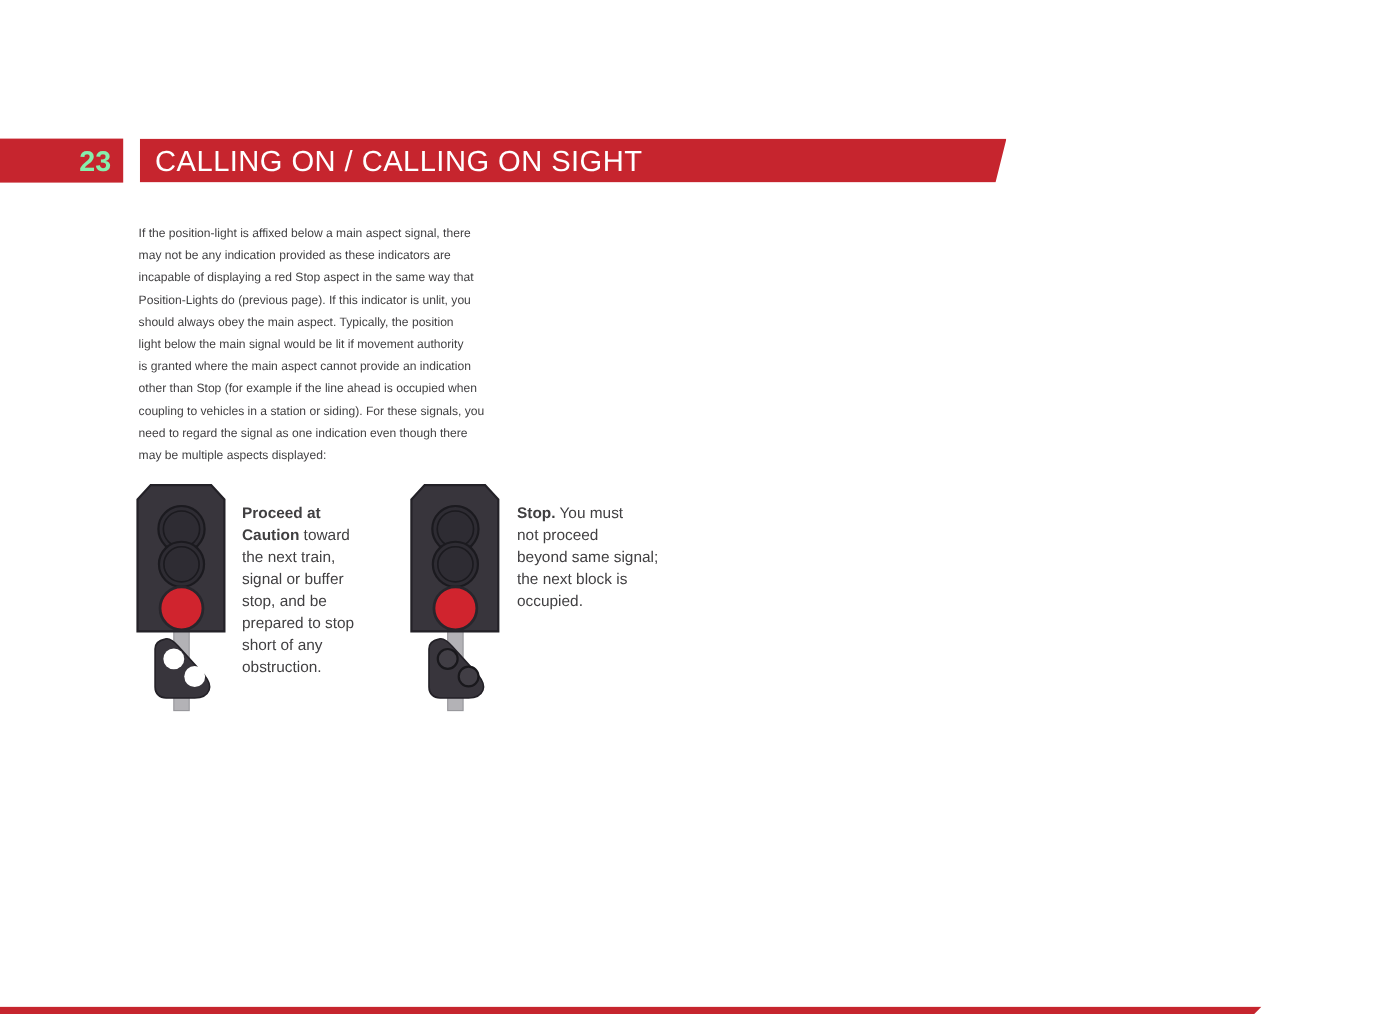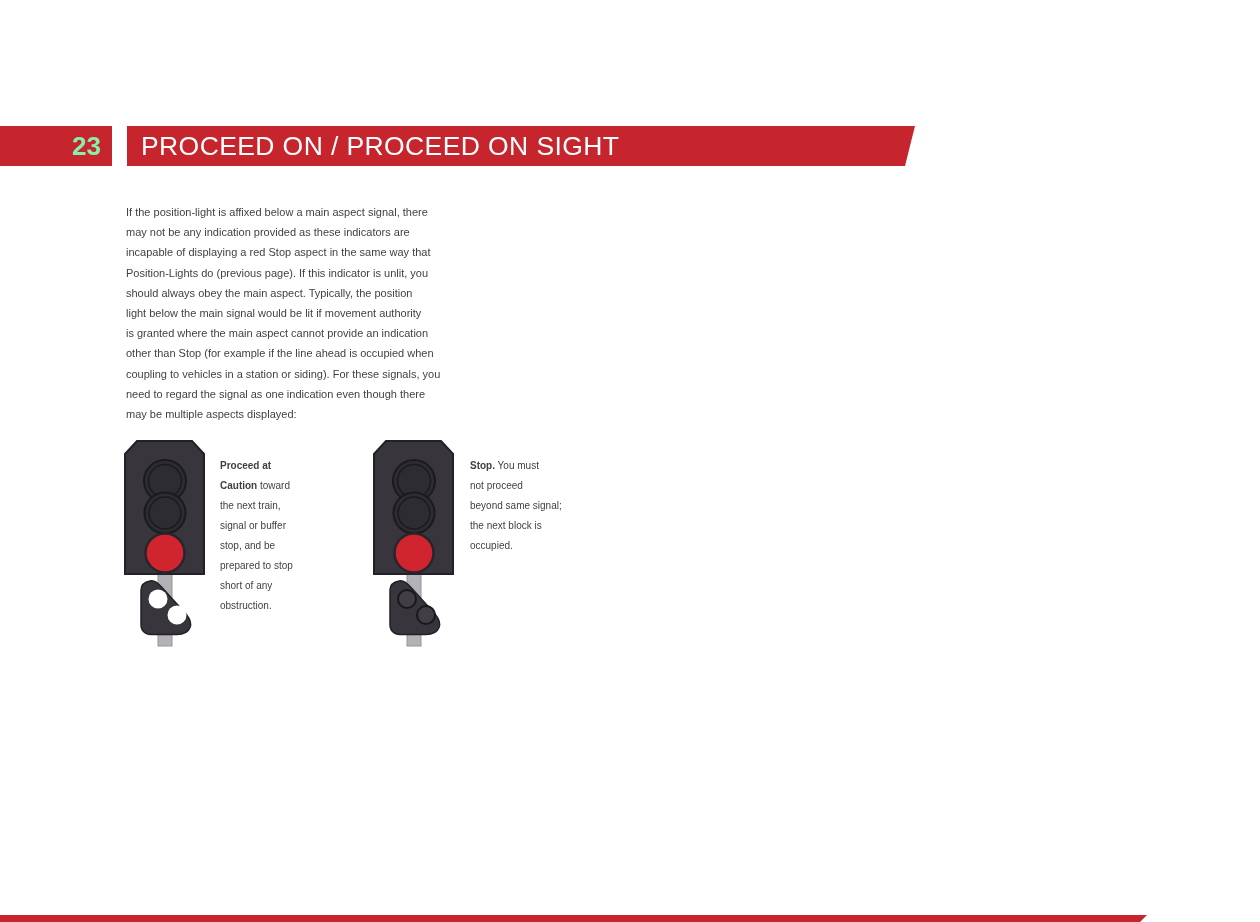--- a/index.html
+++ b/index.html
@@ -40,21 +40,21 @@
   .intro{
     position:absolute;left:126px;top:202px;width:520px;
     font-size:11px;line-height:20.2px;
     white-space:pre-line;
   }
   .figure-svg{position:absolute;top:438px;}
   .figure-svg.fig1{left:120px;}
   .figure-svg.fig2{left:369px;}
   .caption{
     position:absolute;top:456px;
-    font-size:10px;line-height:20px;
+    font-size:14px;line-height:20px;
     white-space:pre-line;
   }
   .caption.cap1{left:220px;width:140px;}
   .caption.cap2{left:470px;width:160px;}
   .caption b{font-weight:bold;}
   .bottom-strip{
     position:absolute;left:0;top:915px;width:1147px;height:7px;
     background:var(--accent-red);
     clip-path:polygon(0 0,100% 0,calc(100% - 7px) 100%,0 100%);
   }
@@ -71,21 +71,21 @@
 </head>
 <body>
 
 <div>
 
   <div class="page-number-block">
     <span>23</span>
   </div>
 
   <div class="section-title-bar">
-    <span>PROCEED ON / PROCEED ON SIGHT</span>
+    <span>CALLING ON / CALLING ON SIGHT</span>
   </div>
 
   <div class="intro">If the position-light is affixed below a main aspect signal, there
 may not be any indication provided as these indicators are
 incapable of displaying a red Stop aspect in the same way that
 Position-Lights do (previous page). If this indicator is unlit, you
 should always obey the main aspect. Typically, the position
 light below the main signal would be lit if movement authority
 is granted where the main aspect cannot provide an indication
 other than Stop (for example if the line ahead is occupied when

